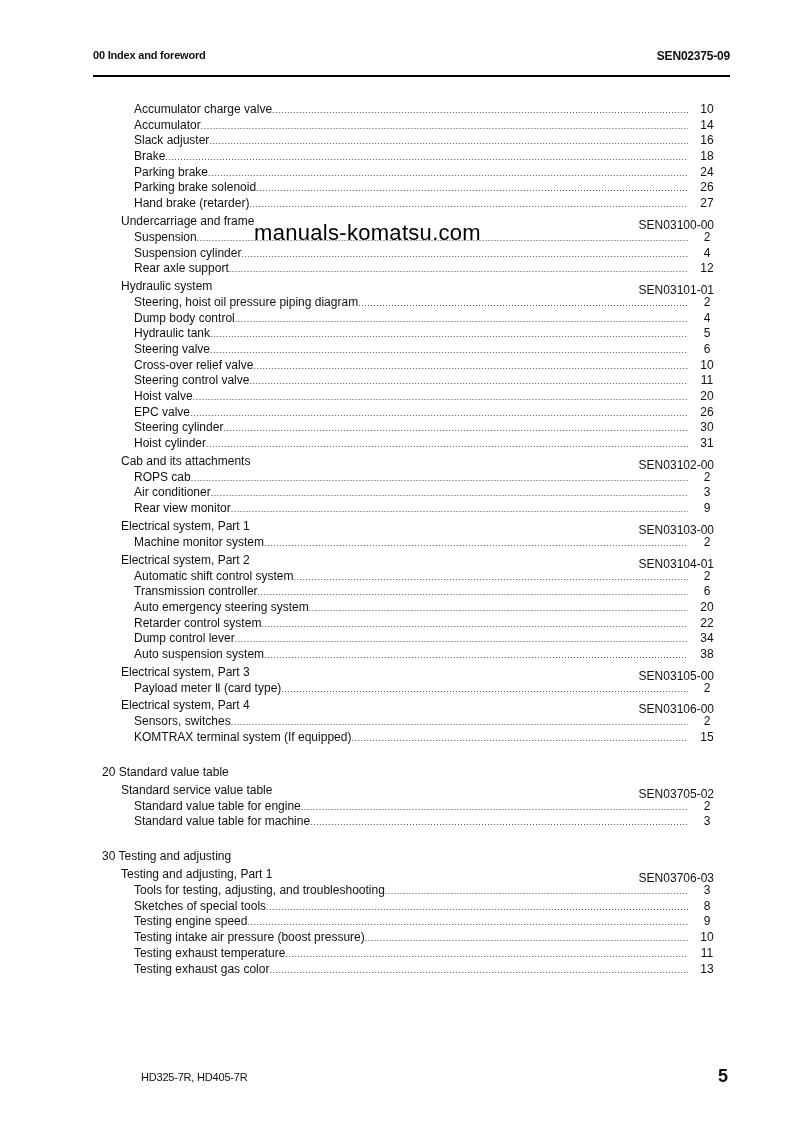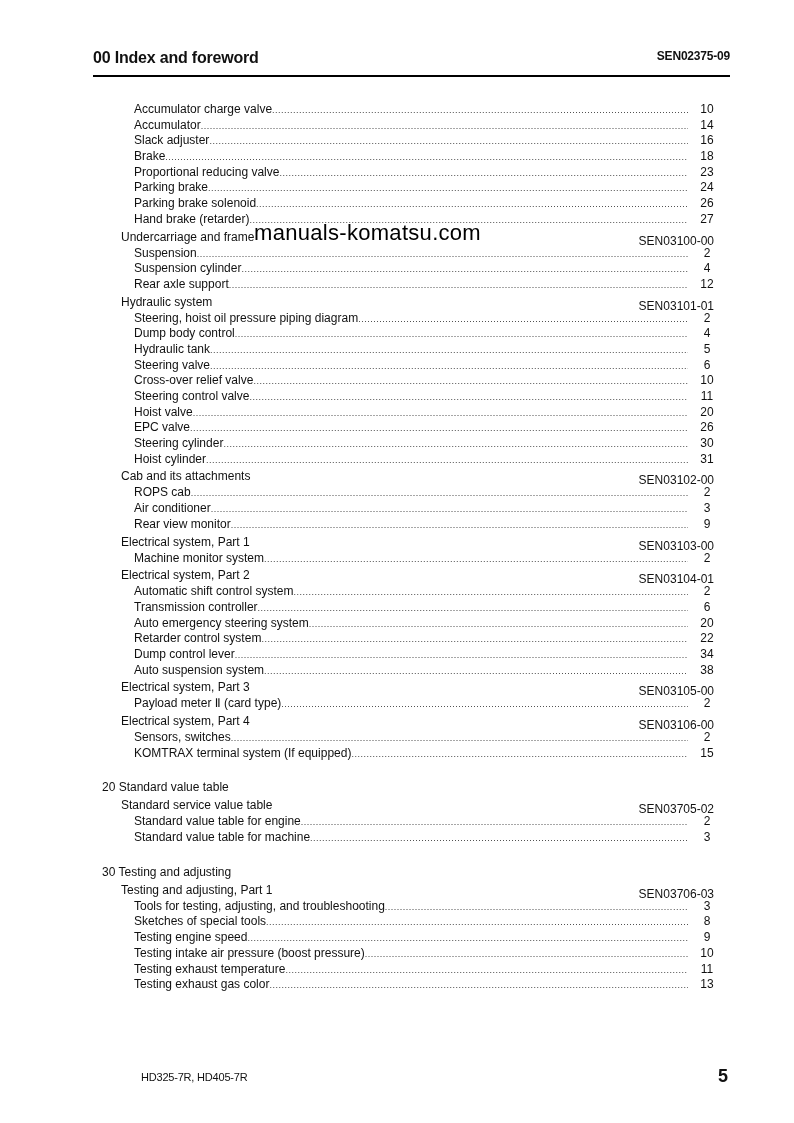--- a/index.html
+++ b/index.html
@@ -1,20 +1,20 @@
 <!DOCTYPE html>
 <html><head>
 <meta charset="utf-8">
 <style>
   html, body { margin: 0; padding: 0; background: #ffffff; }
   body { width: 794px; height: 1123px; position: relative; overflow: hidden;
          font-family: "Liberation Sans", sans-serif; color: #111; }
   .header { position: absolute; left: 93px; top: 49px; width: 637px; height: 26px;
             border-bottom: 2px solid #000; }
-  .header .left { position: absolute; left: 0; top: 0; font-size: 16px; font-weight: bold;
+  .header .left { position: absolute; left: 0; top: 0; font-size: 11px; font-weight: bold;
                   font-family: "Liberation Sans Narrow", "Liberation Sans", sans-serif; letter-spacing: -0.2px; }
   .header .right { position: absolute; right: 0; top: 0; font-size: 12px; font-weight: bold; letter-spacing: -0.2px; }
   .content { position: absolute; left: 100px; top: 102px; width: 614px; }
   .row { position: relative; height: 15.7px; font-size: 12px; line-height: 15.7px; white-space: nowrap; }
   .row.item { padding-left: 34px; display: flex; }
   .row.item .t { flex: 0 0 auto; }
   .row.item .dots { flex: 1 1 auto; overflow: hidden; margin-right: 12px; color: #333; letter-spacing: 0.5px; }
   .row.item .dots::before { content: "........................................................................................................................................................................................................................."; font-size: 9px; }
   .row.item .p { flex: 0 0 auto; width: 14px; text-align: center; }
   .row.section { padding-left: 21px; height: 18px; line-height: 18px; }
@@ -50,25 +50,20 @@
         <span class="t">Slack adjuster</span>
         <span class="dots"></span>
         <span class="p">16</span>
       </div>
       <div class="row item">
         <span class="t">Brake</span>
         <span class="dots"></span>
         <span class="p">18</span>
       </div>
       <div class="row item">
-        <span class="t">Proportional reducing valve</span>
-        <span class="dots"></span>
-        <span class="p">23</span>
-      </div>
-      <div class="row item">
         <span class="t">Parking brake</span>
         <span class="dots"></span>
         <span class="p">24</span>
       </div>
       <div class="row item">
         <span class="t">Parking brake solenoid</span>
         <span class="dots"></span>
         <span class="p">26</span>
       </div>
       <div class="row item">

